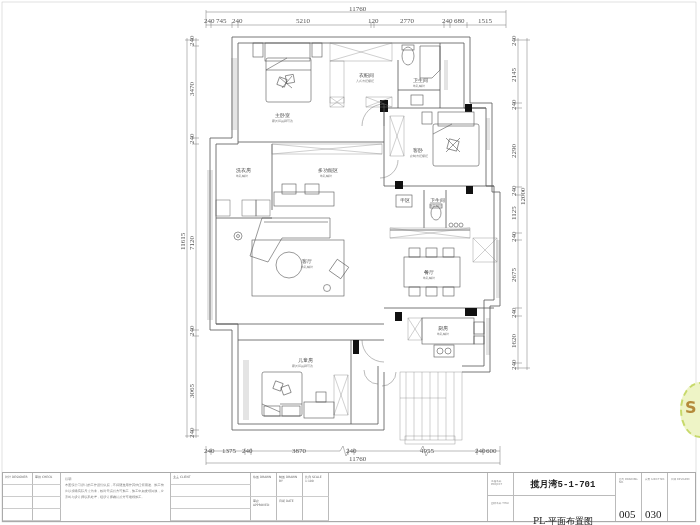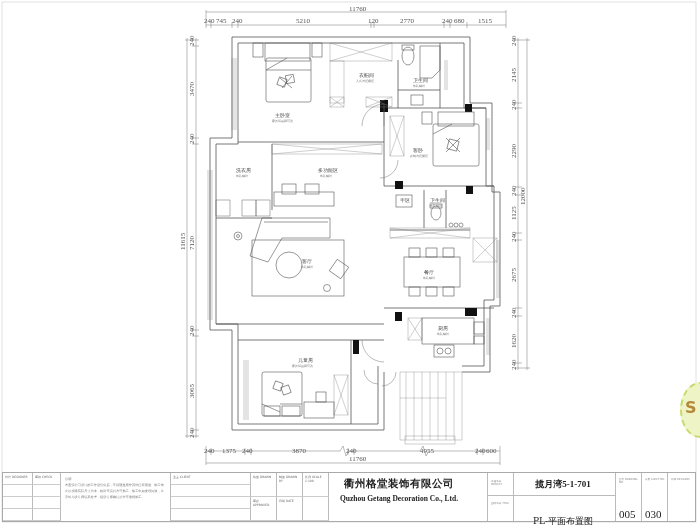--- a/index.html
+++ b/index.html
@@ -12,21 +12,21 @@
   .sub { font-family: "DejaVu Sans", sans-serif; font-size: 3px; fill: #777; }
 
   
   .titleblock { position: absolute; left: 2px; top: 472px; width: 694px; height: 50px; border: 1px solid #aaa; background: #fff; }
   .tb-cell { position: absolute; border-right: 1px solid #bbb; border-bottom: 1px solid #ccc; font-family: "DejaVu Sans", sans-serif; font-size: 3px; color: #666; padding: 2px; }
   .tb-notes { position: absolute; left: 58px; top: 0; width: 110px; height: 48px; border-right: 1px solid #bbb; font-family: "DejaVu Sans", sans-serif; font-size: 3.2px; line-height: 6px; color: #777; padding: 3px 4px; }
   .company { position: absolute; left: 316px; top: 4px; width: 160px; text-align: center; }
   .company .cn { font-family: "DejaVu Sans", sans-serif; font-size: 10.5px; color: #222; letter-spacing: 0.5px; font-weight: bold; }
   .company .en { font-family: "Liberation Serif", serif; font-size: 7.5px; color: #222; font-weight: bold; margin-top: 3px; }
   .proj { position: absolute; left: 512px; width: 96px; text-align: center; color: #222; }
-  .proj.name { top: 5px; font-family: Liberation Serif, serif; font-size: 9px; font-weight: bold; }
+  .proj.name { top: 5px; font-family: Liberation Mono, monospace; font-size: 9px; font-weight: bold; }
   .proj.sheetname { top: 42px; font-family: "DejaVu Serif", serif; font-size: 9px; }
   .num { position: absolute; top: 27px; font-family: "Liberation Serif", serif; font-size: 11px; color: #222; margin-top: 8px; }
   .tiny { position: absolute; font-family: "DejaVu Sans", sans-serif; font-size: 2.6px; color: #888; }
   .stamp { position: absolute; left: 680px; top: 382px; width: 40px; height: 56px; border-radius: 50%; border: 2px dashed #c7d96a; background: #eef4c6; }
   .stamp span { position: absolute; left: 3px; top: 14px; font-family: "DejaVu Sans", sans-serif; font-size: 16px; color: #b48a3a; font-weight: bold; }
 </style>
 </head>
 <body>
 
 <div class="sheet">
@@ -388,24 +388,20 @@
 
   <div class="tb-cell" style="left:248px;top:0;width:26px;height:24px;">绘图 DRAWN</div>
   <div class="tb-cell" style="left:274px;top:0;width:26px;height:24px;">制图 DRAWN BY</div>
   <div class="tb-cell" style="left:300px;top:0;width:26px;height:24px;">
     <span>比例 SCALE</span><br><span>1:100</span>
   </div>
   <div class="tb-cell" style="left:248px;top:24px;width:26px;height:24px;">审定 APPROVED</div>
   <div class="tb-cell" style="left:274px;top:24px;width:26px;height:24px;">日期 DATE</div>
   <div class="tb-cell" style="left:300px;top:24px;width:26px;height:24px;"></div>
 
-  <div class="company">
-    <div class="cn">衢州格堂装饰有限公司</div>
-    <div class="en">Quzhou Getang Decoration Co., Ltd.</div>
-  </div>
 
   <div class="tiny" style="left:488px;top:6px;width:20px;">工程名称 PROJECT</div>
   <div class="tiny" style="left:488px;top:28px;width:20px;">图纸名称 TITLE</div>
   <div style="position:absolute;left:484px;top:0;width:1px;height:48px;background:#bbb;"></div>
   <div style="position:absolute;left:510px;top:0;width:1px;height:48px;background:#bbb;"></div>
   <div style="position:absolute;left:484px;top:22px;width:128px;height:1px;background:#bbb;"></div>
   <div class="proj name">揽月湾5-1-701</div>
   <div class="proj sheetname">PL-平面布置图</div>
 
   <div style="position:absolute;left:612px;top:0;width:1px;height:48px;background:#bbb;"></div>

